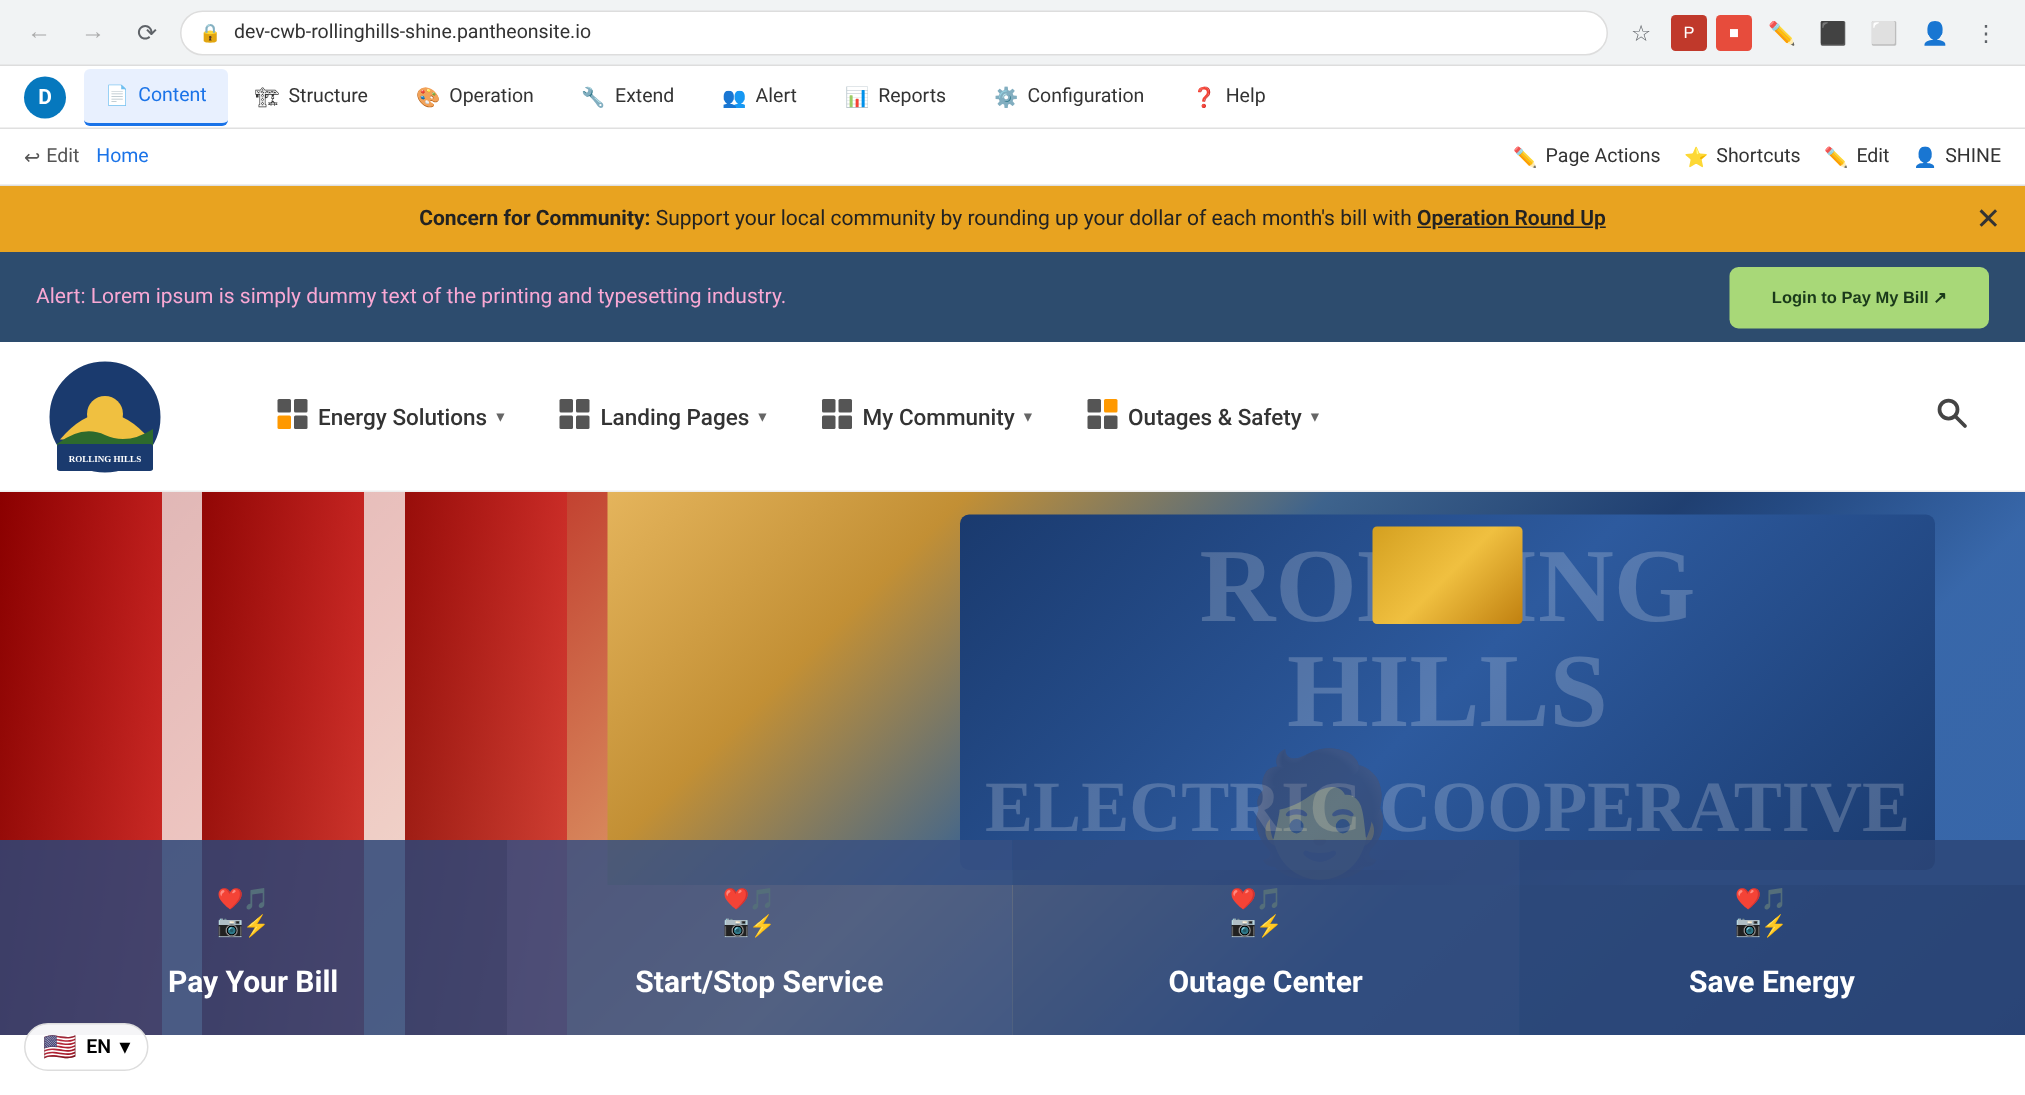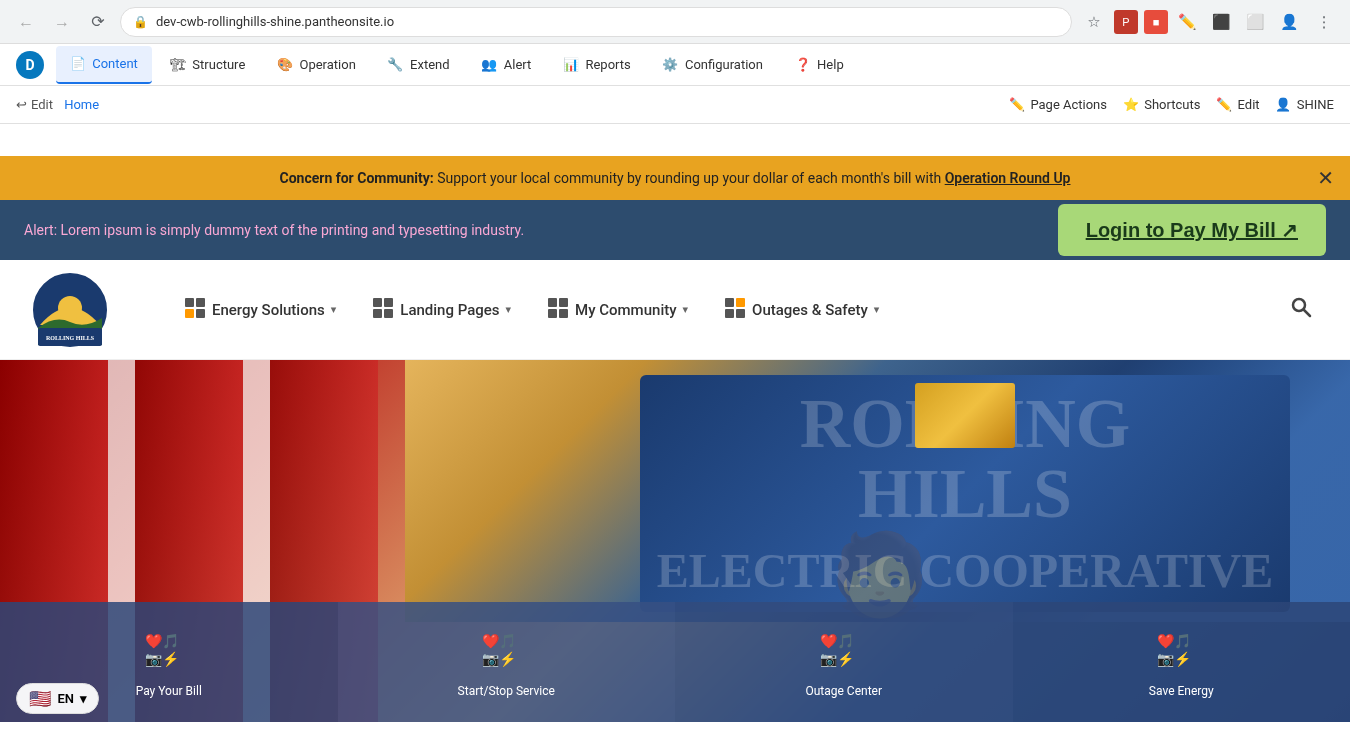--- a/index.html
+++ b/index.html
@@ -128,21 +128,20 @@
 
     
     .announcement-bar {
       background: #e8a320;
       padding: 10px 20px;
       display: flex;
       align-items: center;
       justify-content: center;
       position: relative;
       min-height: 44px;
-      margin-top: 32px;
     }
     .announcement-bar-text {
       font-size: 14px;
       color: #222;
       text-align: center;
     }
     .announcement-bar-text strong { font-weight: 700; }
     .announcement-bar-text a { color: #222; font-weight: 600; text-decoration: underline; }
     .announcement-close {
       position: absolute;
@@ -169,28 +168,27 @@
       font-size: 14px;
       color: #f9a8d4;
       flex: 1;
     }
     .login-btn {
       background: #a8d878;
       color: #1a3a1a;
       border: none;
       border-radius: 6px;
       padding: 14px 28px;
-      font-size: 20px;
+      font-size: 11px;
       font-weight: 600;
       cursor: pointer;
       white-space: nowrap;
       display: flex;
       align-items: center;
       gap: 8px;
-      text-decoration: underline;
     }
 
     
     .main-nav {
       background: #fff;
       border-bottom: 1px solid #eee;
       height: 100px;
       display: flex;
       align-items: center;
       padding: 0 30px;
@@ -261,22 +259,22 @@
     .quick-action-card:nth-child(4) { background: rgba(45, 70, 120, 0.85); }
     .quick-action-icon {
       font-size: 28px;
       color: white;
       display: flex;
       align-items: center;
       gap: 4px;
     }
     .quick-action-label {
       color: white;
-      font-size: 12px;
-      font-weight: 400;
+      font-size: 20px;
+      font-weight: 700;
       text-align: center;
     }
 
     
     .lang-selector {
       position: fixed;
       bottom: 16px;
       left: 16px;
       display: flex;
       align-items: center;

